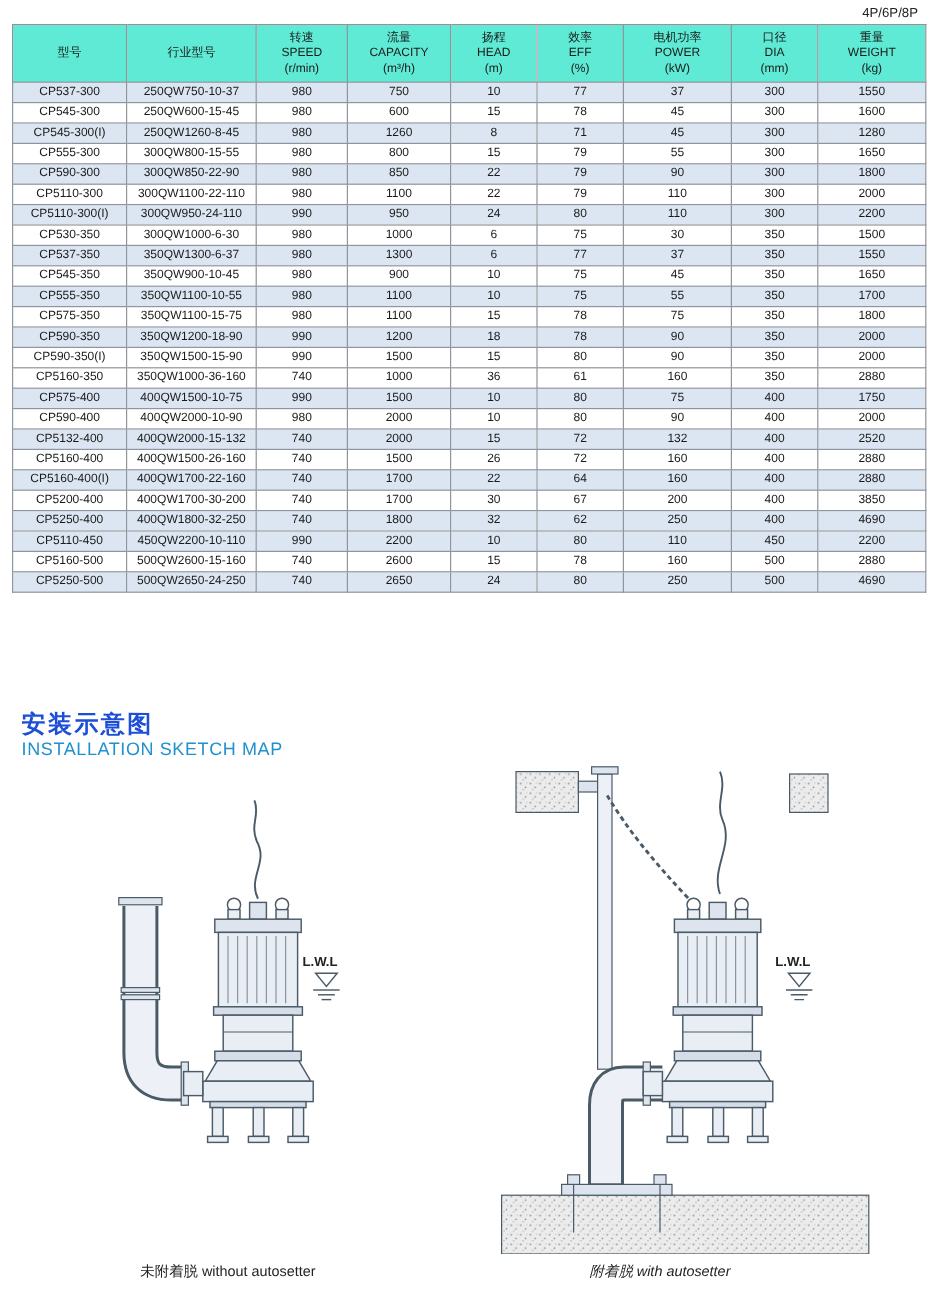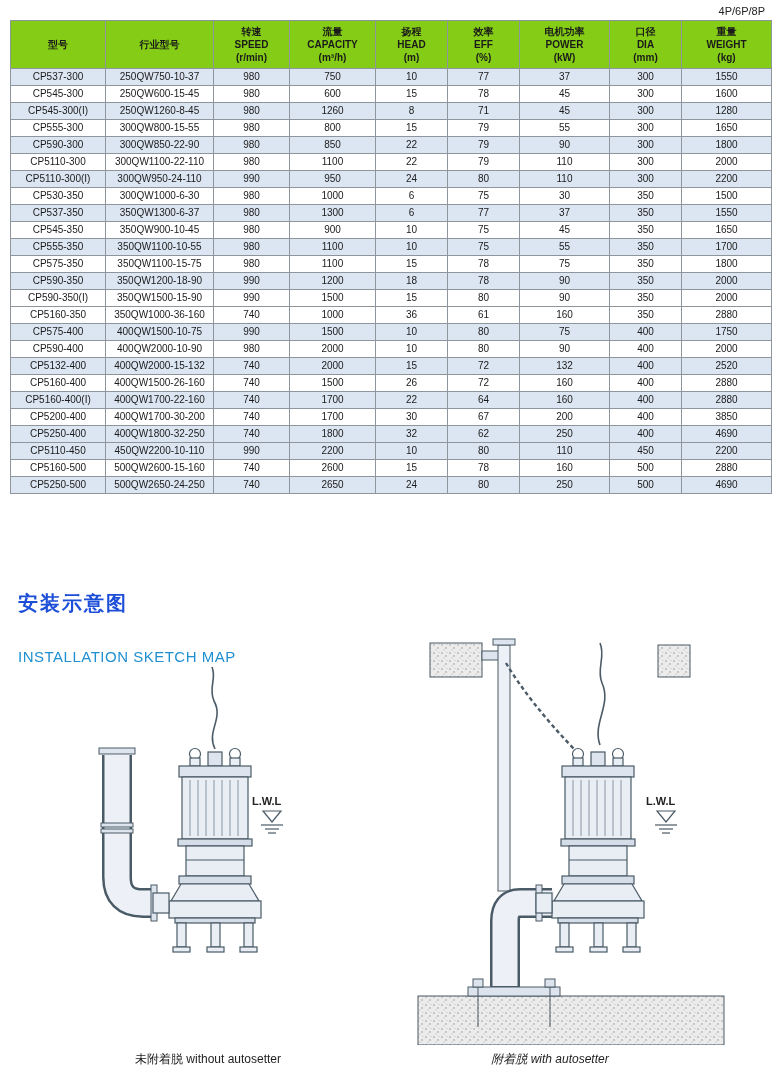--- a/index.html
+++ b/index.html
@@ -9,31 +9,31 @@
 
   .page-label { position:absolute; top:5px; right:16px; font-size:11px; color:#222; }
 
   .table-wrap { position:absolute; top:20px; left:10px; width:761px; }
   table.spec { border-collapse:collapse; width:761px; table-layout:fixed; }
   table.spec th, table.spec td {
     border:1px solid #8f959c; text-align:center; vertical-align:middle;
     font-size:10px; line-height:1.2; padding:1px 2px; height:17px;
     white-space:nowrap; overflow:hidden;
   }
-  table.spec th { font-weight:bold; height:48px; background:#84cc16; }
+  table.spec th { font-weight:normal; height:48px; background:#5eead4; }
   table.spec th div { line-height:1.3; }
   table.spec tr.stripe td { background:#dce6f2; }
 
   .section-title-zh { position:absolute; top:590px; left:18px; font-size:20px; font-weight:bold; color:#1d4ed8; letter-spacing:2px; }
-  .section-title-en { position:absolute; top:616px; left:18px; font-size:15px; color:#2090d0; letter-spacing:0.5px;margin-top:32px; }
+  .section-title-en { position:absolute; top:616px; left:18px; font-size:15px; color:#2090d0; letter-spacing:0.5px; }
 
   .sketch { position:absolute; top:635px; left:0; }
 
   .caption { position:absolute; top:1051px; font-size:12px; color:#222; text-align:center; }
-  .caption-left  { left:103px;  width:210px; }
+  .caption-left  { left:85px;  width:210px; }
   .caption-right { left:445px; width:210px;font-style:italic; }
 </style>
 </head>
 <body>
 
 <div id="page">
 
   <div class="page-label">4P/6P/8P</div>
 
   <div class="table-wrap">

